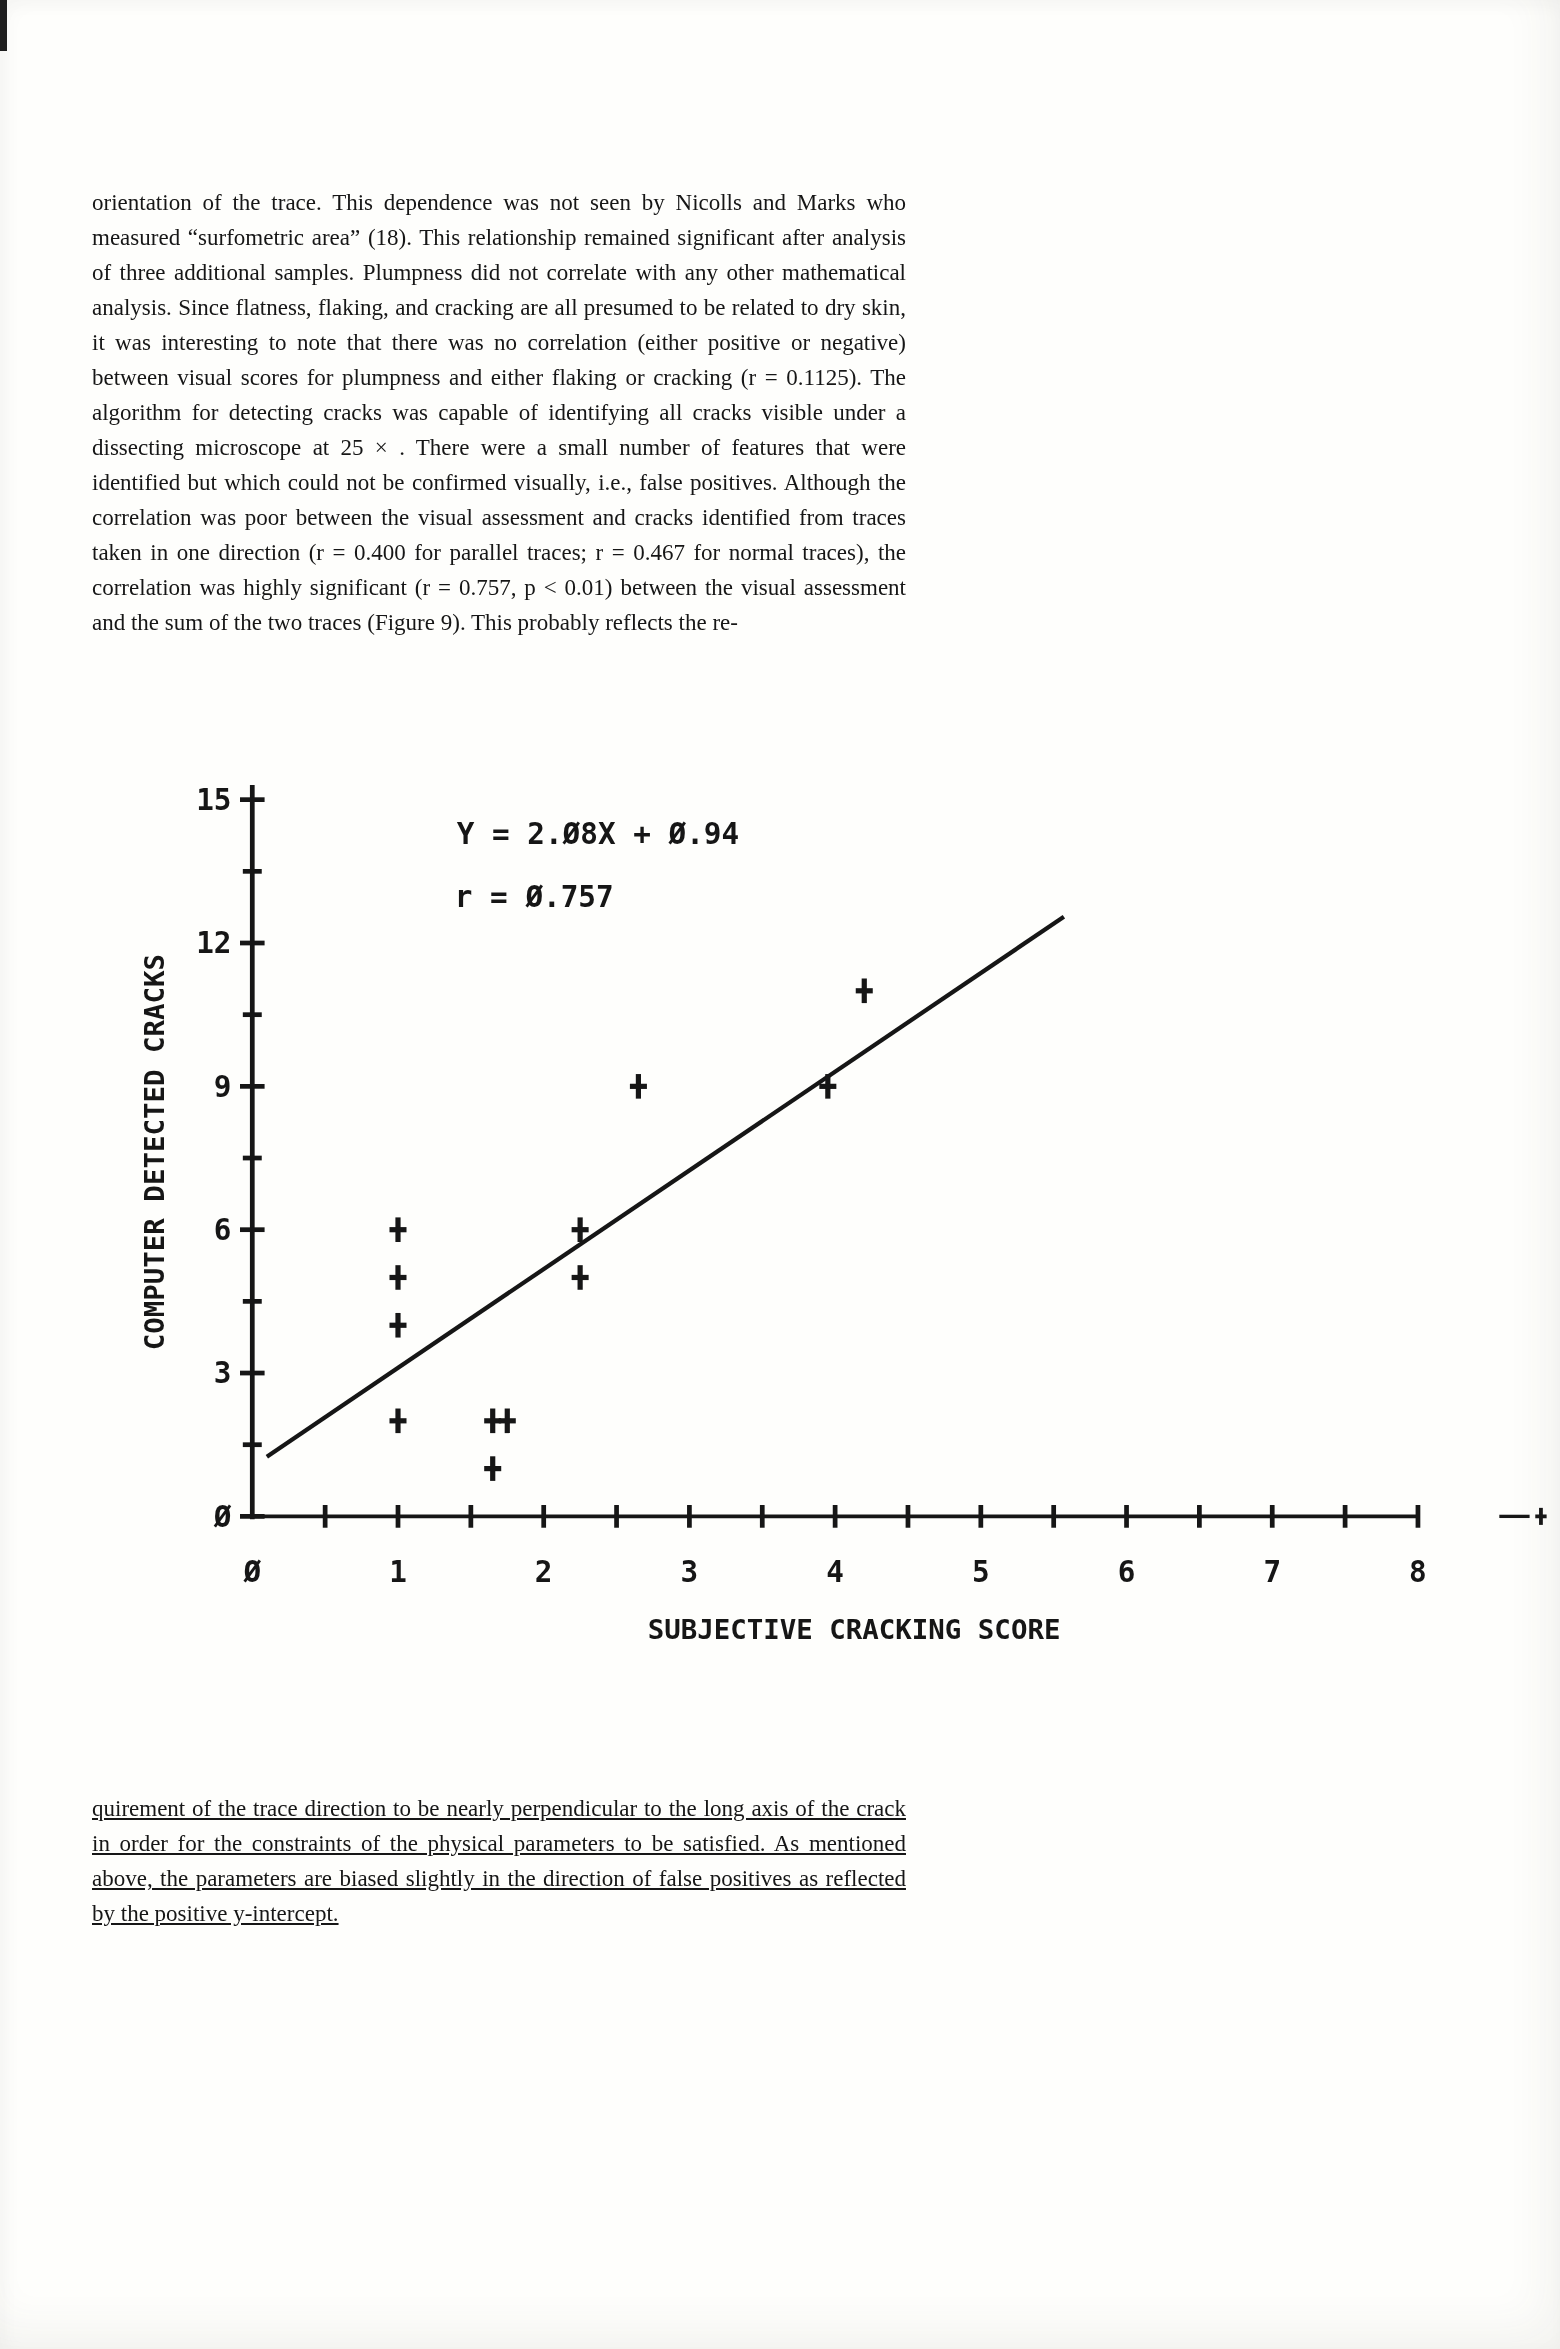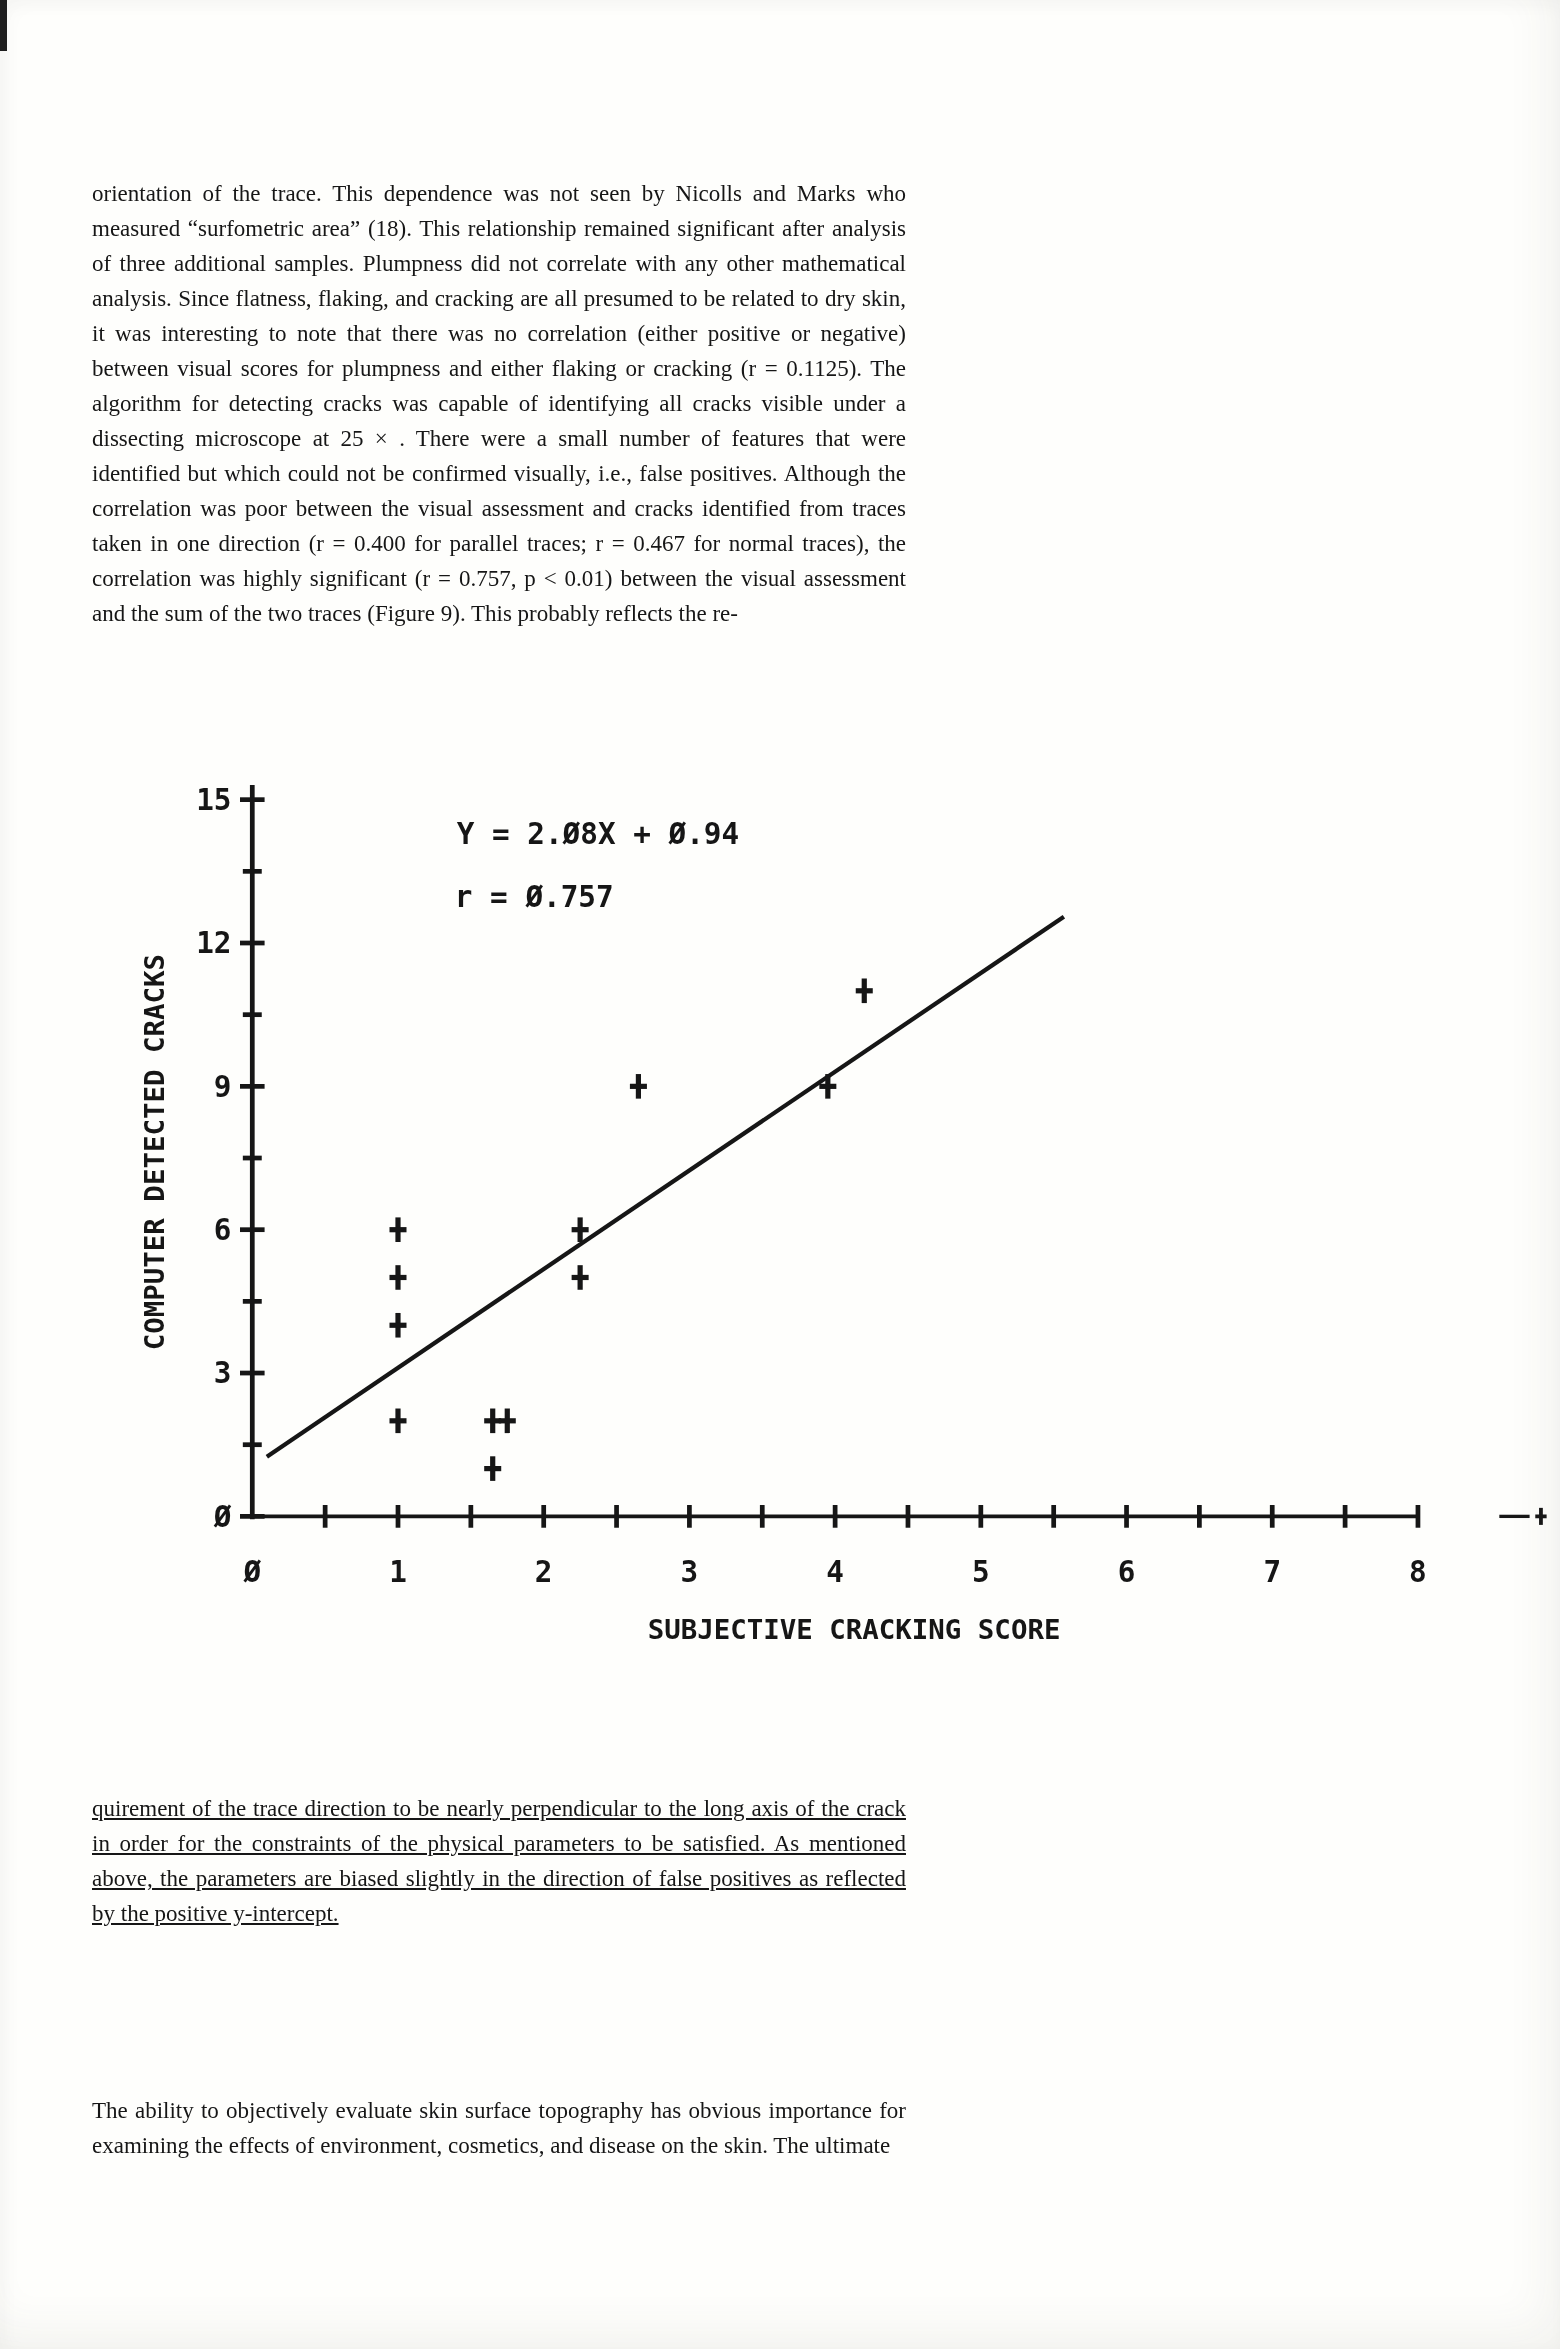--- a/index.html
+++ b/index.html
@@ -25,21 +25,21 @@
   .jtitle{
     display:block;text-align:center;font-weight:700;font-size:27.4px;letter-spacing:1.1px;
     white-space:nowrap;
   }
   .bodypara{
     position:absolute;left:92px;width:814px;
     font-size:23px;line-height:35px;
     text-align:justify;
     margin:0;
   }
-  .p1{top:176px;}
+  .p1{top:185px;}
   .p2{top:1791px;text-decoration:underline;}
   .p3{top:2093px;}
   .chart-wrap{
     position:absolute;left:132px;top:785px;width:1428px;height:861px;margin:0;
   }
   .caption{
     position:absolute;left:92px;top:1649px;width:820px;
     font-size:20px;line-height:31px;text-align:justify;
   }
   .cap-label{font-weight:700;margin-right:9.5px;}
@@ -137,16 +137,15 @@
         <text x="341" y="129" fill="#161616" font-size="31" text-anchor="start" font-family="&quot;DejaVu Sans Mono&quot;, monospace" font-weight="700">r = Ø.757</text>
         <text x="763" y="903" fill="#161616" font-size="29" text-anchor="middle" font-family="&quot;DejaVu Sans Mono&quot;, monospace" font-weight="700">SUBJECTIVE CRACKING SCORE</text>
         <text x="0" y="0" fill="#161616" font-size="29" text-anchor="middle" font-family="&quot;DejaVu Sans Mono&quot;, monospace" font-weight="700" transform="translate(34,388) rotate(-90)">COMPUTER DETECTED CRACKS</text>
       </svg>
   </figure>
 
 
   <p class="bodypara p2">quirement of the trace direction to be nearly perpendicular to the long axis of the crack in order for the constraints of the physical parameters to be satisfied. As mentioned above, the parameters are biased slightly in the direction of false positives as reflected by the positive y-intercept.</p>
 
 
-  <p class="bodypara p3">The ability to objectively evaluate skin surface topography has obvious importance for examining the effects of environment, cosmetics, and disease on the skin. The ultimate</p>
 
 </div>
 
 
 </body></html>

